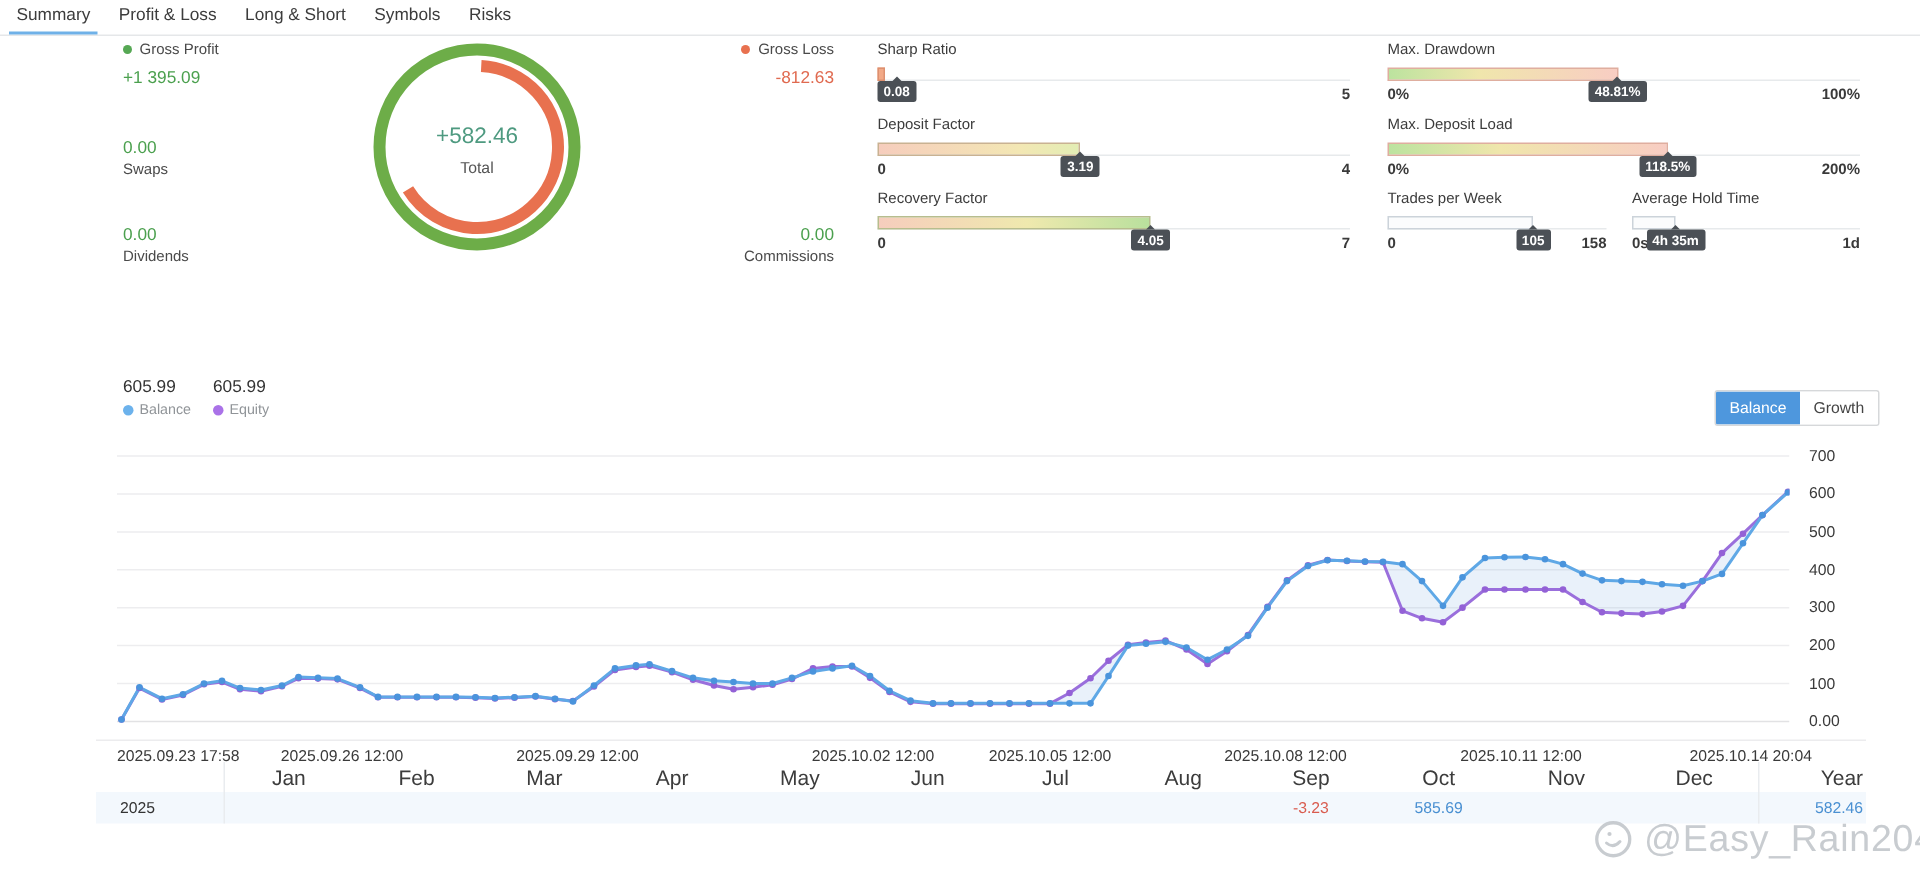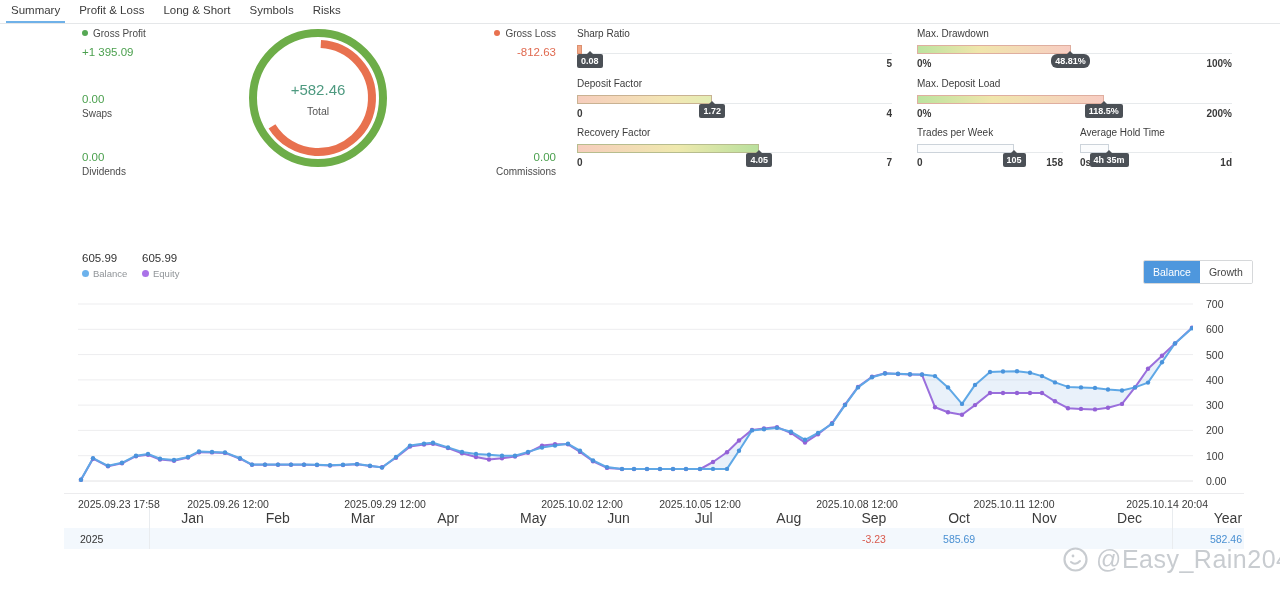--- a/index.html
+++ b/index.html
@@ -16,21 +16,21 @@
   .dot{width:6px;height:6px;border-radius:50%;flex:0 0 auto;}
   .stat .value{font-size:11.5px;margin-top:8px;}
   .stat .lbl{margin-top:3px;}
   .stat.right{text-align:right;}
   .stat.right .dotrow{justify-content:flex-end;}
   .pos{color:#4ba04e;}
   .neg{color:#e06a50;}
   .donut-wrap{position:absolute;left:246px;top:26px;width:144px;height:144px;}
 
   
-  .gauge{position:absolute;}
+  .gauge{position:absolute;margin-left:8px;}
   .g-label{font-size:10px;color:#3c3c3c;height:12px;}
   .g-track{position:relative;margin-top:5px;height:9px;}
   .g-track::after{content:"";position:absolute;left:0;right:0;bottom:0;height:1px;background:#e7eaec;}
   .g-bar{position:absolute;left:0;bottom:0;height:9px;box-sizing:border-box;border:1px solid rgba(0,0,0,0.18);z-index:1;}
   .grad-orange{background:#f2a987;border-color:#dd9070;}
   .grad-warm-yellow{background:linear-gradient(90deg,#f6cdbd 0%,#f3e7b4 70%,#e3edb4 100%);border-color:#c9b292;}
   .grad-warm-green{background:linear-gradient(90deg,#f6cdbd 0%,#efe9ae 55%,#b9e09d 100%);border-color:#b7bd8e;}
   .grad-green-red{background:linear-gradient(90deg,#bce39f 0%,#f0e6ac 40%,#f8cdc3 100%);border-color:#dfae9f;}
   .grad-plain{background:#fbfcfd;border-color:#ccd3da;}
   .g-scale{position:relative;margin-top:4px;height:13px;font-size:10px;font-weight:bold;color:#3a3a3a;}
@@ -129,21 +129,21 @@
   </div>
   <div class="gauge" style="left:577px;top:78px;width:315px;">
     <div class="g-label">Deposit Factor</div>
     <div class="g-track">
         <div class="g-bar grad-warm-yellow" style="width: 43%;"></div>
       </div>
     <div class="g-scale">
       <span class="g-min">0</span>
       <span class="g-max">4</span>
     </div>
-    <div class="g-badge" style="left: 122.45px;">1.72</div>
+    <div class="g-badge" style="left: 122.45px;">3.19</div>
   </div>
   <div class="gauge" style="left:577px;top:127px;width:315px;">
     <div class="g-label">Recovery Factor</div>
     <div class="g-track">
         <div class="g-bar grad-warm-green" style="width: 57.9%;"></div>
       </div>
     <div class="g-scale">
       <span class="g-min">0</span>
       <span class="g-max">7</span>
     </div>
@@ -152,21 +152,21 @@
 
   <div class="gauge" style="left:917px;top:28px;width:315px;">
     <div class="g-label">Max. Drawdown</div>
     <div class="g-track">
         <div class="g-bar grad-green-red" style="width: 48.8%;"></div>
       </div>
     <div class="g-scale">
       <span class="g-min">0%</span>
       <span class="g-max">100%</span>
     </div>
-    <div class="g-badge" style="left: 134.22px; border-radius: 6px;">48.81%</div>
+    <div class="g-badge" style="left: 134.22px;">48.81%</div>
   </div>
   <div class="gauge" style="left:917px;top:78px;width:315px;">
     <div class="g-label">Max. Deposit Load</div>
     <div class="g-track">
         <div class="g-bar grad-green-red" style="width: 59.3%;"></div>
       </div>
     <div class="g-scale">
       <span class="g-min">0%</span>
       <span class="g-max">200%</span>
     </div>

